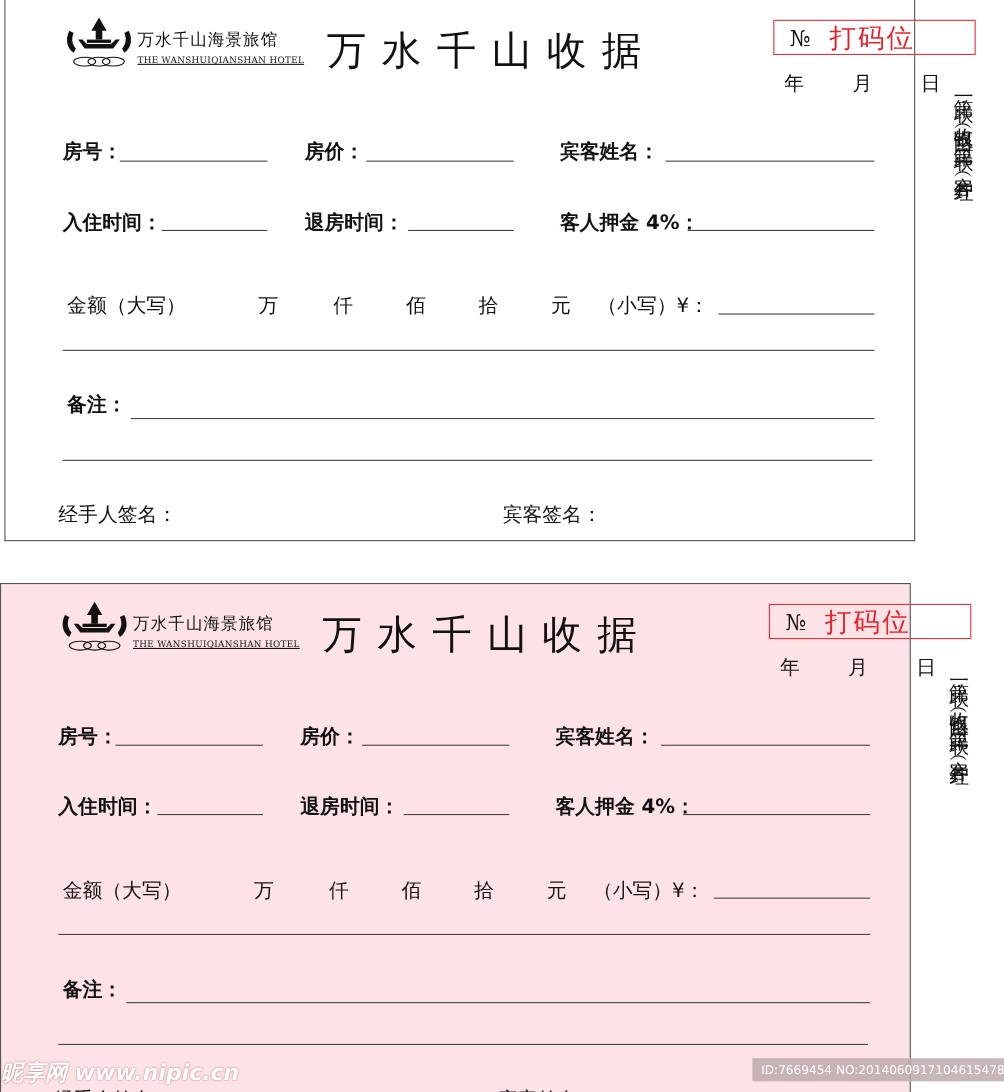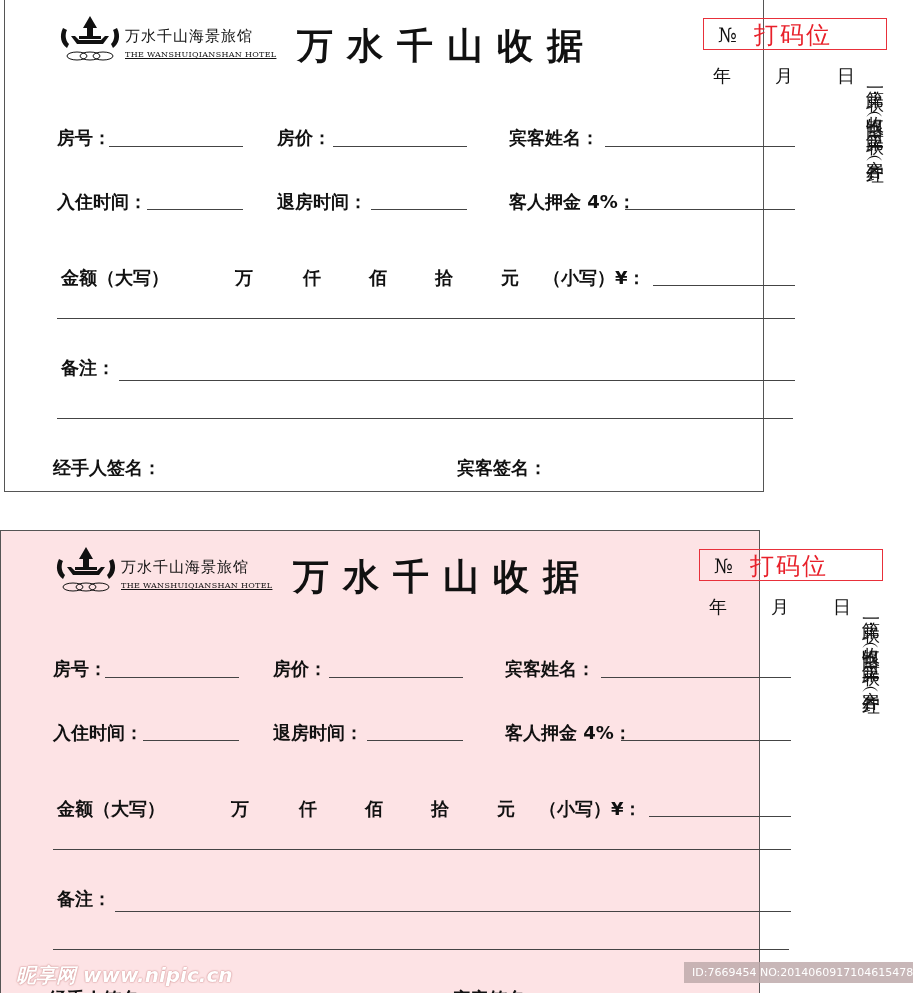--- a/index.html
+++ b/index.html
@@ -1,31 +1,31 @@
 <!DOCTYPE html>
 <html><head>
 <meta charset="utf-8">
 <style>
   html,body{margin:0;padding:0;}
   body{width:913px;height:993px;background:#fff;position:relative;overflow:hidden;
        font-family:"DejaVu Serif","Liberation Serif",serif;color:#111;}
-  .receipt{position:absolute;width:760px;height:492px;border:1px solid #555;box-sizing:border-box;}
+  .receipt{position:absolute;width:828px;height:492px;border:1px solid #555;box-sizing:border-box;}
   .receipt.white{left:4px;top:0;background:#fff;border-top:none;}
   .receipt.pink{left:0;top:530px;background:#fde3e5;height:470px;}
   .abs{position:absolute;white-space:nowrap;}
   .logo{left:50px;top:14px;width:70px;height:50px;}
   .hotel-cn{font-family:"DejaVu Sans",sans-serif;font-size:15px;letter-spacing:1px;}
   .hotel-en{font-size:8px;letter-spacing:.3px;text-decoration:underline;}
-  .title{font-size:36px;font-weight:bold;letter-spacing:14px;}
+  .title{font-size:36px;font-weight:normal;letter-spacing:14px;}
   .no-box{border:1.5px solid #e8303a;width:184px;height:32px;box-sizing:border-box;}
   .no-label{font-size:20px;position:absolute;left:14px;top:4px;}
   .no-code{font-family:"DejaVu Sans",sans-serif;font-size:24px;color:#e8202a;position:absolute;left:50px;top:0px;letter-spacing:2px;}
   .date{font-family:"DejaVu Sans",sans-serif;font-size:18px;}
   .label{font-family:"DejaVu Sans",sans-serif;font-size:18px;font-weight:bold;}
-  .label.light{font-weight:bold;text-align:right;}
+  .label.light{font-weight:normal;text-align:right;}
   .line{position:absolute;height:0;border-top:1.6px solid #444;}
   .vert{font-family:"DejaVu Sans",sans-serif;font-size:18px;writing-mode:vertical-rl;letter-spacing:2px;line-height:20px;}
   .watermark-logo{font-family:"DejaVu Sans",sans-serif;font-size:20px;color:#fff;font-weight:bold;font-style:italic;
                   text-shadow:0 0 2px #c88,0 0 1px #c88;}
   .watermark-id{background:rgba(190,170,172,.85);color:#fff;font-family:"DejaVu Sans",sans-serif;font-size:11px;
                 padding:4px 8px;}
 </style>
 </head>
 <body>
 
@@ -140,14 +140,14 @@
   <div class="abs label" style="left:56px;top:356px;">备注：</div>
   <div class="line" style="left:114px;top:380px;width:676px;"></div>
   <div class="line" style="left:52px;top:418px;width:736px;"></div>
 
   <div class="abs label light" style="left:48px;top:456px;">经手人签名：</div>
   <div class="abs label light" style="left:452px;top:456px;">宾客签名：</div>
 
   <div class="abs vert" style="left:860px;top:76px;height:390px;">第一联：收银（白） 第二联：客户（红）</div>
 </div>
 
-<div class="abs watermark-logo" style="left:16px;top:962px;">昵享网 www.nipic.cn</div>
+<div class="abs watermark-logo" style="left:1px;top:962px;">昵享网 www.nipic.cn</div>
 <div class="abs watermark-id" style="left:684px;top:962px;">ID:7669454 NO:20140609171046154782</div>
 
 </body></html>

